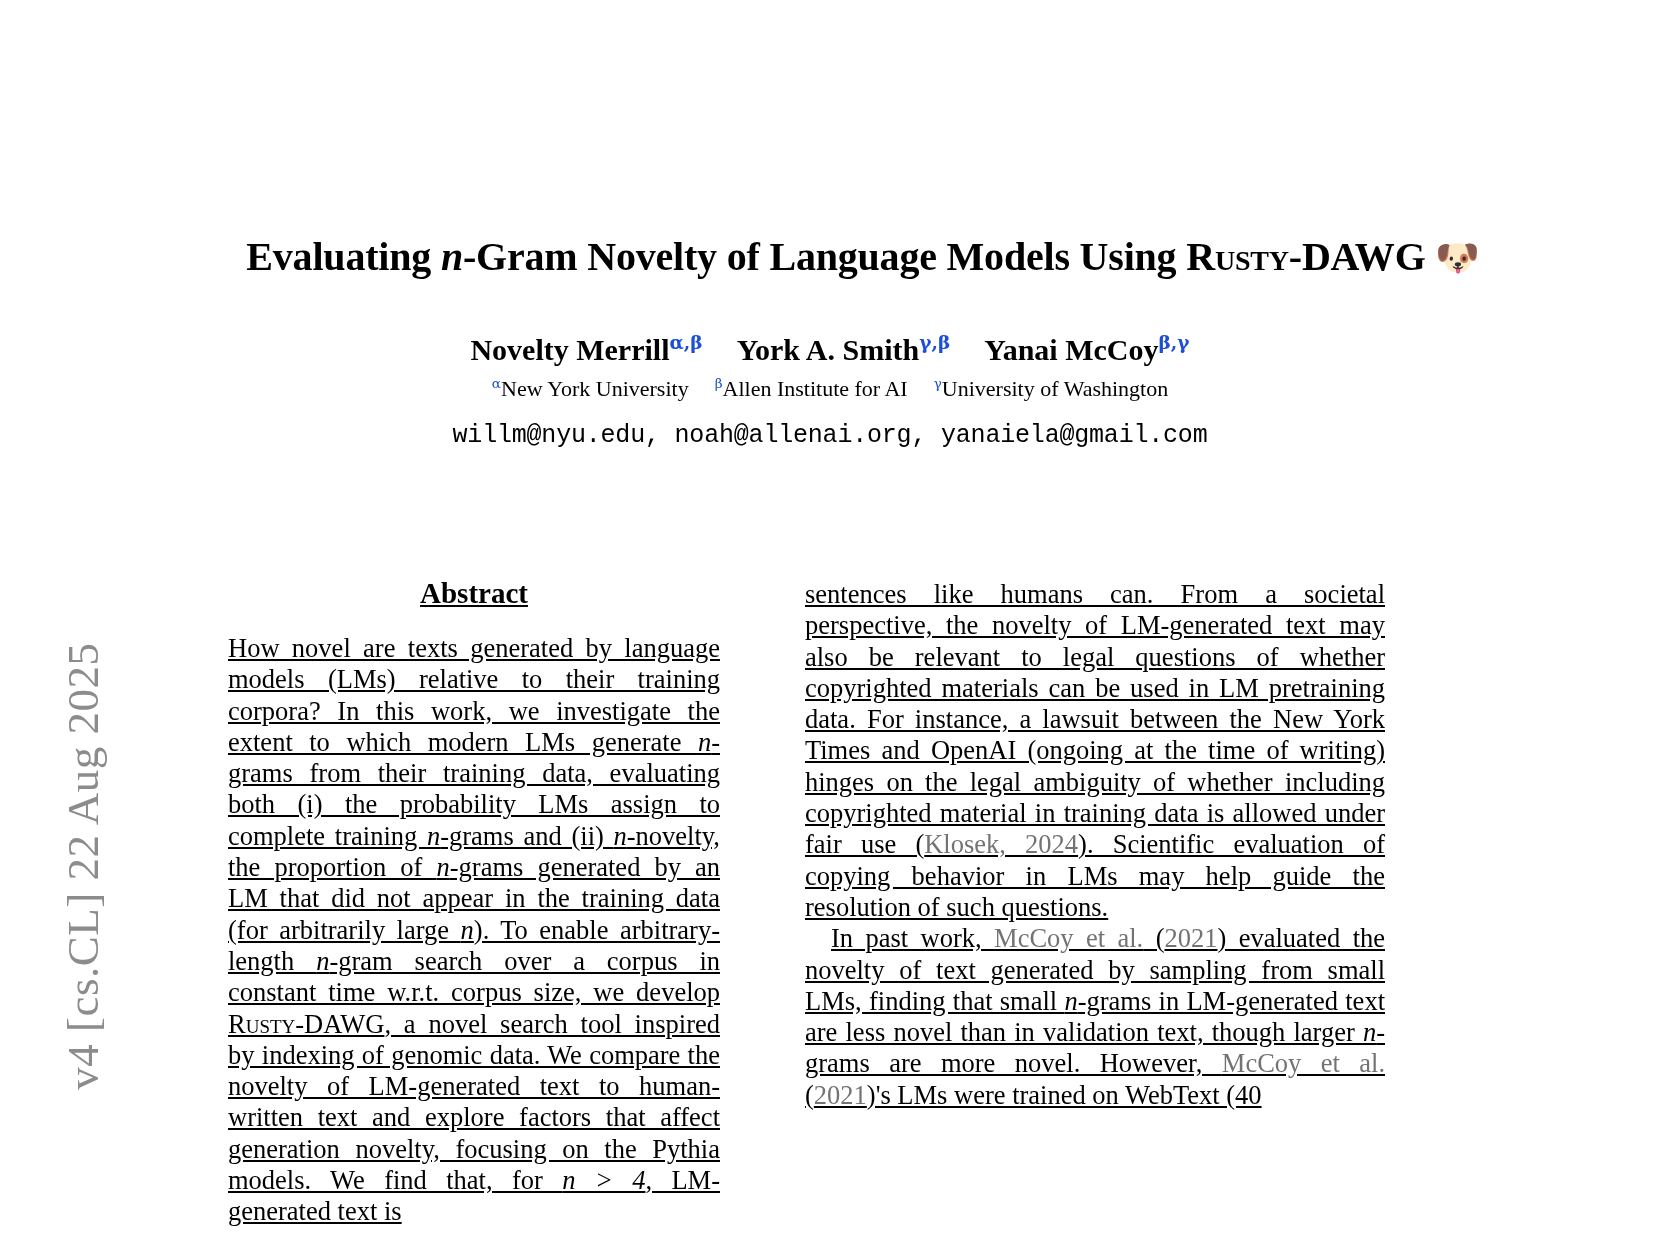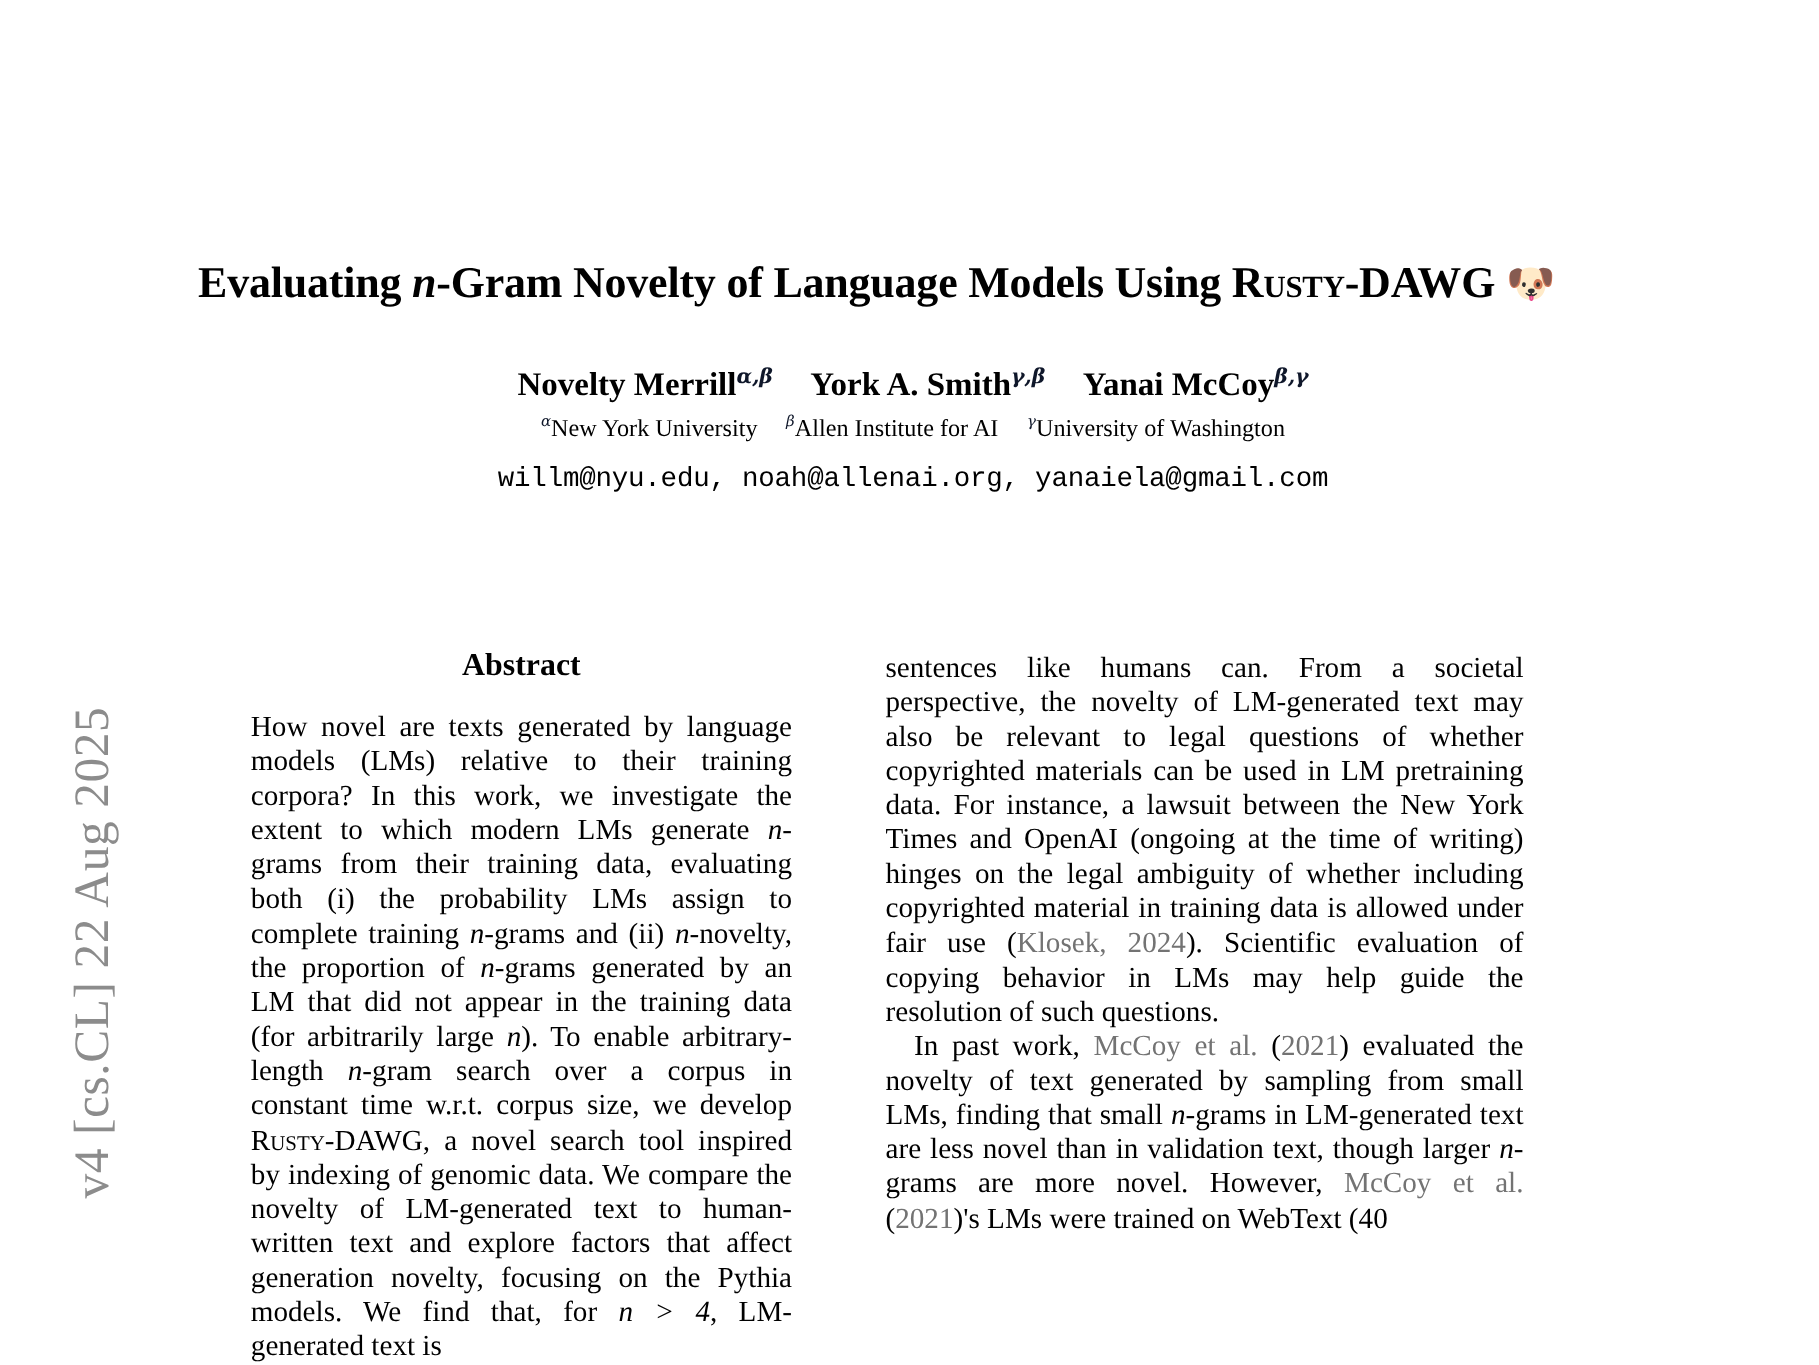--- a/index.html
+++ b/index.html
@@ -38,21 +38,21 @@
     left: 0; top: 0;
     width: 1654px;
     height: 1241px;
   }
 
   #title {
     position: absolute;
     left: 180px;
     top: 205px;
     width: 1300px;
-    text-align: left;
+    text-align: right;
     font-size: 40px;
     font-weight: bold;
     line-height: 1.25;
     letter-spacing: -0.2px;
   }
   #title .mathit {
     font-style: italic;
     font-weight: bold;
     font-family: "Liberation Serif", "DejaVu Serif", serif;
   }
@@ -83,22 +83,21 @@
   .author-sep { display: inline-block; width: 34px; }
   .affil-line {
     font-size: 22px;
     line-height: 1.35;
     margin-top: 5px;
     white-space: nowrap;
   }
   .affil-item { display: inline-block; }
   .affil-sep { display: inline-block; width: 26px; }
   sup.greek {
-    color: #0f172a;
-    font-style: italic;
+    color: #1d4ed8;
     font-size: 0.62em;
     font-weight: bold;
     vertical-align: super;
     line-height: 0;
     font-family: "DejaVu Serif", serif;
   }
   .affil-item sup.greek { font-weight: normal; }
   #emails {
     font-family: "Liberation Mono", "DejaVu Sans Mono", monospace;
     font-size: 25px;
@@ -109,26 +108,27 @@
   
   #columns {
     position: absolute;
     left: 0;
     top: 575px;
     width: 1654px;
     height: 666px;
   }
   .col {
     position: absolute;
-    top: 16px;
+    top: 4px;
     font-size: 26.5px;
     line-height: 31.3px;
     text-align: justify;
     text-justify: inter-word;
     hyphens: manual;
+    text-decoration: underline;
   }
   #col-left  { left: 228px; width: 492px; }
   #col-right { left: 805px; width: 580px; }
 
   #abstract-heading {
     text-align: center;
     font-size: 29px;
     font-weight: bold;
     margin: 0 0 25px 0;
     line-height: 1;

